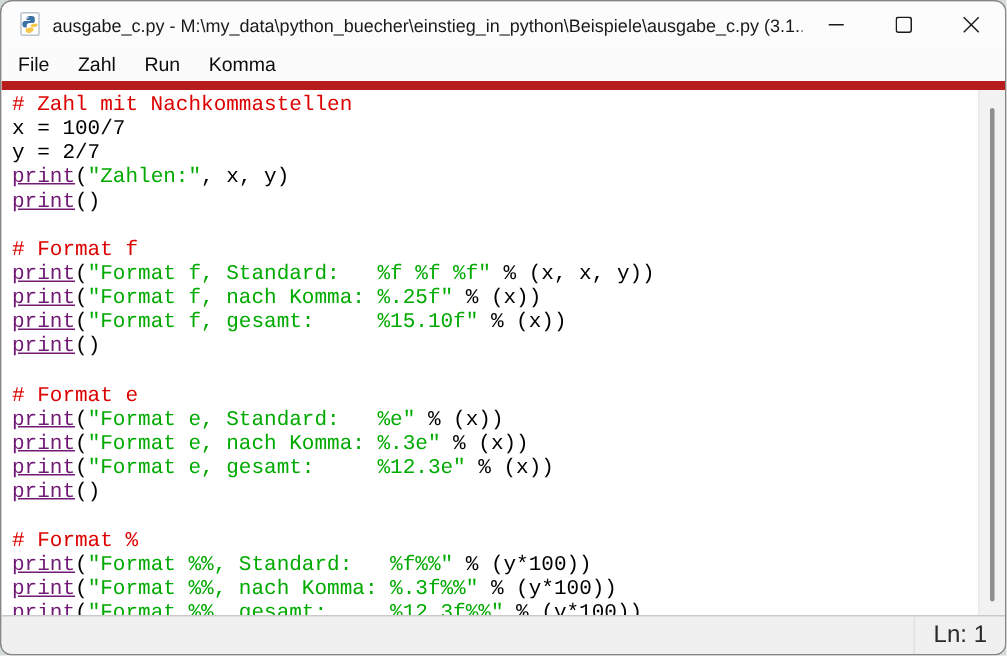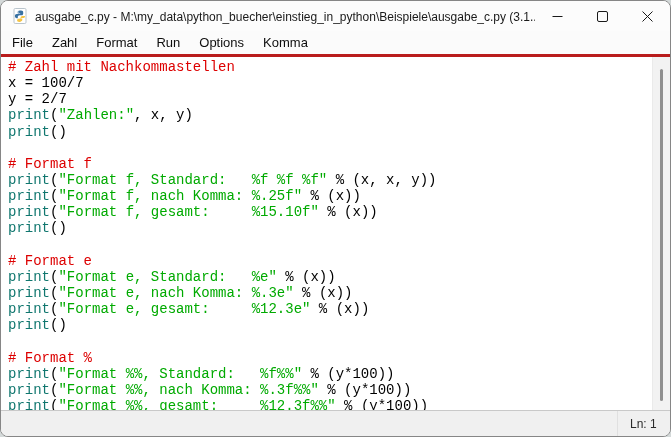--- a/index.html
+++ b/index.html
@@ -29,47 +29,47 @@
   }
   
   .menubar{
     flex:0 0 23px;display:flex;align-items:center;background:#fbfbfb;
     padding-left:3px;font-size:13px;color:#0d0d0d;
   }
   .menu-item{padding:3px 8px;margin-right:3px;white-space:nowrap;}
   
   .editor-wrap{
     flex:1 1 auto;position:relative;background:#ffffff;
-    border-top:3px solid #b91c1c;overflow:hidden;
+    border-top:6px solid #b91c1c;overflow:hidden;
   }
   .editor{
     position:absolute;top:0;left:0;right:17px;bottom:0;
     padding:2px 0 0 7px;
     font-family:"Liberation Mono","DejaVu Sans Mono",monospace;
     font-size:14px;line-height:16.15px;white-space:pre;overflow:hidden;
     color:#000;
   }
   .code-line{height:16.15px;}
   .tok-comment{color:#dd0000;}
   .tok-string{color:#00aa00;}
-  .tok-builtin{color:#0f766e;}
+  .tok-builtin{color:#701a75;text-decoration:underline;}
   .tok-code{color:#000000;}
   .scrollbar{
     position:absolute;top:0;right:0;bottom:0;width:17px;
     background:#f2f2f2;border-left:1px solid #eaeaea;
   }
   .scroll-thumb{
     position:absolute;left:7px;width:3px;top:12px;bottom:9px;
     background:#8f8f8f;border-radius:2px;
   }
   
   .statusbar{
     flex:0 0 25px;background:#f0f0f0;border-top:1px solid #c9c9c9;
     display:flex;align-items:center;justify-content:flex-end;
-    font-size:12px;color:#2a2a2a;
+    font-size:16px;color:#2a2a2a;
   }
   .status-cell{padding:0 12px;border-left:1px solid #e0e0e0;height:100%;
     display:flex;align-items:center;min-width:28px;}
 </style>
 </head>
 <body>
 
 <div class="window">
 
   <div class="titlebar">
@@ -96,23 +96,21 @@
             <line x1="0.5" y1="0.5" x2="10.5" y2="10.5" stroke="#1a1a1a" stroke-width="1"></line>
             <line x1="10.5" y1="0.5" x2="0.5" y2="10.5" stroke="#1a1a1a" stroke-width="1"></line>
           </svg>
       </div>
     </div>
   </div>
 
   <div class="menubar" id="menubar">
       <div class="menu-item">File</div>
       <div class="menu-item">Zahl</div>
-      <div class="menu-item">Format</div>
       <div class="menu-item">Run</div>
-      <div class="menu-item">Options</div>
       <div class="menu-item">Komma</div>
     </div>
 
   <div class="editor-wrap">
     <div class="editor" id="editor"><div class="code-line"><span class="tok-comment"># Zahl mit Nachkommastellen</span></div><div class="code-line"><span class="tok-code">x = 100/7</span></div><div class="code-line"><span class="tok-code">y = 2/7</span></div><div class="code-line"><span class="tok-builtin">print</span><span class="tok-code">(</span><span class="tok-string">"Zahlen:"</span><span class="tok-code">, x, y)</span></div><div class="code-line"><span class="tok-builtin">print</span><span class="tok-code">()</span></div><div class="code-line">&nbsp;</div><div class="code-line"><span class="tok-comment"># Format f</span></div><div class="code-line"><span class="tok-builtin">print</span><span class="tok-code">(</span><span class="tok-string">"Format f, Standard:   %f %f %f"</span><span class="tok-code"> % (x, x, y))</span></div><div class="code-line"><span class="tok-builtin">print</span><span class="tok-code">(</span><span class="tok-string">"Format f, nach Komma: %.25f"</span><span class="tok-code"> % (x))</span></div><div class="code-line"><span class="tok-builtin">print</span><span class="tok-code">(</span><span class="tok-string">"Format f, gesamt:     %15.10f"</span><span class="tok-code"> % (x))</span></div><div class="code-line"><span class="tok-builtin">print</span><span class="tok-code">()</span></div><div class="code-line">&nbsp;</div><div class="code-line"><span class="tok-comment"># Format e</span></div><div class="code-line"><span class="tok-builtin">print</span><span class="tok-code">(</span><span class="tok-string">"Format e, Standard:   %e"</span><span class="tok-code"> % (x))</span></div><div class="code-line"><span class="tok-builtin">print</span><span class="tok-code">(</span><span class="tok-string">"Format e, nach Komma: %.3e"</span><span class="tok-code"> % (x))</span></div><div class="code-line"><span class="tok-builtin">print</span><span class="tok-code">(</span><span class="tok-string">"Format e, gesamt:     %12.3e"</span><span class="tok-code"> % (x))</span></div><div class="code-line"><span class="tok-builtin">print</span><span class="tok-code">()</span></div><div class="code-line">&nbsp;</div><div class="code-line"><span class="tok-comment"># Format %</span></div><div class="code-line"><span class="tok-builtin">print</span><span class="tok-code">(</span><span class="tok-string">"Format %%, Standard:   %f%%"</span><span class="tok-code"> % (y*100))</span></div><div class="code-line"><span class="tok-builtin">print</span><span class="tok-code">(</span><span class="tok-string">"Format %%, nach Komma: %.3f%%"</span><span class="tok-code"> % (y*100))</span></div><div class="code-line"><span class="tok-builtin">print</span><span class="tok-code">(</span><span class="tok-string">"Format %%, gesamt:     %12.3f%%"</span><span class="tok-code"> % (y*100))</span></div></div>
     <div class="scrollbar">
       <div class="scroll-thumb"></div>
     </div>
   </div>
 

